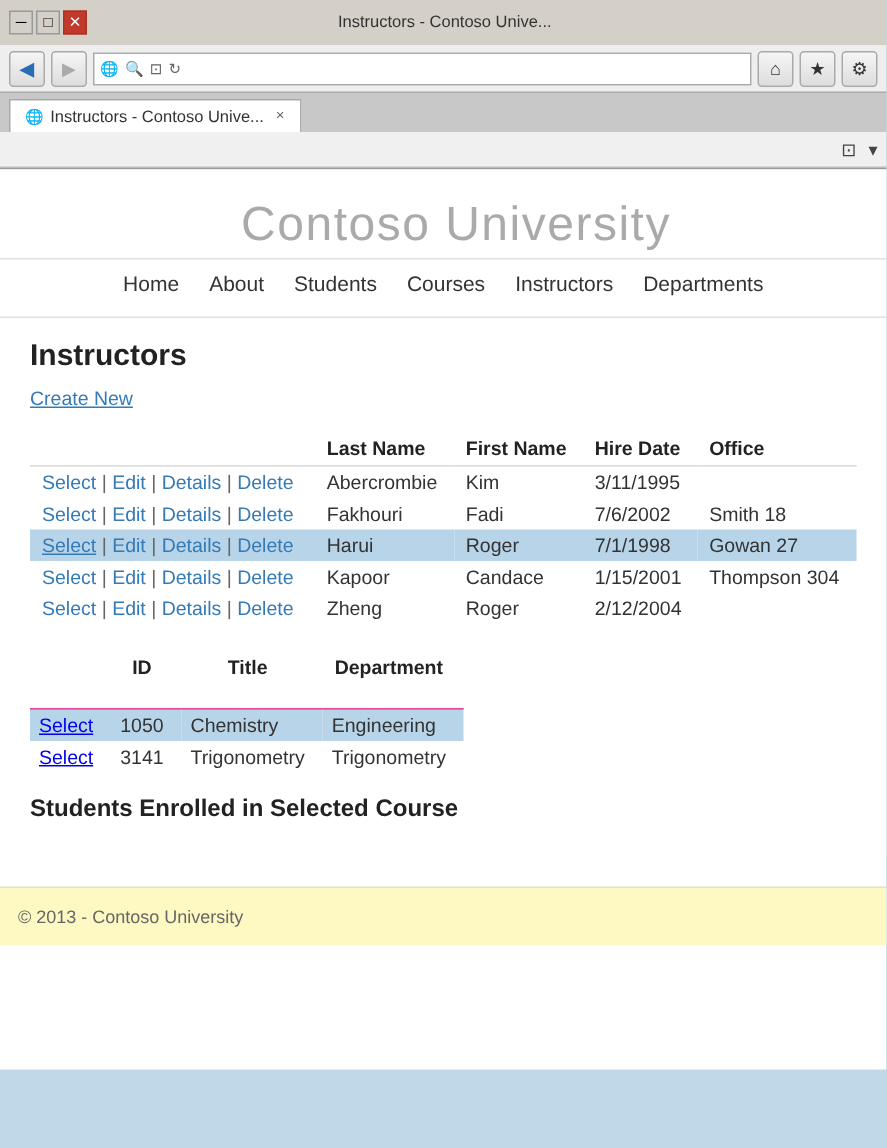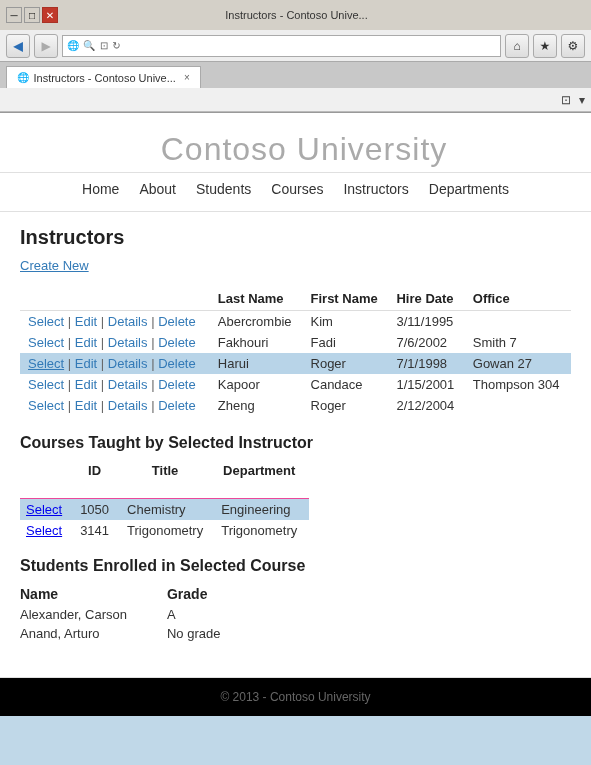--- a/index.html
+++ b/index.html
@@ -59,21 +59,21 @@
     .courses-table { width: auto; border-collapse: collapse; margin-bottom: 6px; }
     .courses-table th { text-align: center; padding: 3px 12px 20px 6px; font-size: 13px; font-weight: bold; color: #222; border-bottom: 1px solid #ec4899; }
     .courses-table td { padding: 3px 12px 3px 6px; font-size: 13px; color: #333; }
     .courses-table tr.selected-row td { background-color: #b8d4e8; }
 
     .students-section { margin-top: 6px; }
     .students-table { width: auto; border-collapse: collapse; }
     .students-table th { text-align: left; padding: 3px 40px 3px 0; font-size: 14px; font-weight: bold; color: #222; }
     .students-table td { padding: 2px 40px 2px 0; font-size: 13px; color: #333; }
 
-    .page-footer { background: #000000; border-top: 1px solid #e0e0e0; text-align: center; padding: 12px; font-size: 12px; color: #666; margin-top: 20px; }
+    .page-footer { background: #fef9c3; border-top: 1px solid #e0e0e0; padding: 12px; font-size: 12px; color: #666; margin-top: 20px; }
   </style>
 </head>
 <body>
 
 <div class="browser-chrome">
 
   <div class="title-bar">
     <div class="title-bar-left">
       <div class="win-btn min">─</div>
       <div class="win-btn max">□</div>
@@ -146,21 +146,21 @@
             <td>Abercrombie</td>
             <td>Kim</td>
             <td>3/11/1995</td>
             <td></td>
           </tr>
           <tr>
             <td class="row-actions"><a href="#">Select</a><span> | </span><a href="#">Edit</a><span> | </span><a href="#">Details</a><span> | </span><a href="#">Delete</a></td>
             <td>Fakhouri</td>
             <td>Fadi</td>
             <td>7/6/2002</td>
-            <td>Smith 7</td>
+            <td>Smith 18</td>
           </tr>
           <tr class="selected-row">
             <td class="row-actions"><a href="#" class="selected">Select</a><span> | </span><a href="#">Edit</a><span> | </span><a href="#">Details</a><span> | </span><a href="#">Delete</a></td>
             <td>Harui</td>
             <td>Roger</td>
             <td>7/1/1998</td>
             <td>Gowan 27</td>
           </tr>
           <tr>
             <td class="row-actions"><a href="#">Select</a><span> | </span><a href="#">Edit</a><span> | </span><a href="#">Details</a><span> | </span><a href="#">Delete</a></td>
@@ -173,21 +173,20 @@
             <td class="row-actions"><a href="#">Select</a><span> | </span><a href="#">Edit</a><span> | </span><a href="#">Details</a><span> | </span><a href="#">Delete</a></td>
             <td>Zheng</td>
             <td>Roger</td>
             <td>2/12/2004</td>
             <td></td>
           </tr>
         </tbody>
     </table>
 
     
-    <h3 class="section-heading">Courses Taught by Selected Instructor</h3>
     <table class="courses-table">
       <thead>
         <tr>
           <th style="width:50px;"></th>
           <th>ID</th>
           <th>Title</th>
           <th>Department</th>
         </tr>
       </thead>
       <tbody id="courses-tbody">
@@ -202,38 +201,20 @@
             <td>3141</td>
             <td>Trigonometry</td>
             <td>Trigonometry</td>
           </tr>
         </tbody>
     </table>
 
     
     <div class="students-section">
       <h3 class="section-heading">Students Enrolled in Selected Course</h3>
-      <table class="students-table">
-        <thead>
-          <tr>
-            <th>Name</th>
-            <th>Grade</th>
-          </tr>
-        </thead>
-        <tbody id="students-tbody">
-        <tr>
-              <td>Alexander, Carson</td>
-              <td>A</td>
-            </tr>
-            <tr>
-              <td>Anand, Arturo</td>
-              <td>No grade</td>
-            </tr>
-          </tbody>
-      </table>
     </div>
   </div>
 
   <div class="page-footer">
     <span>© 2013 - Contoso University</span>
   </div>
 
 </div>
 
 </body></html>

